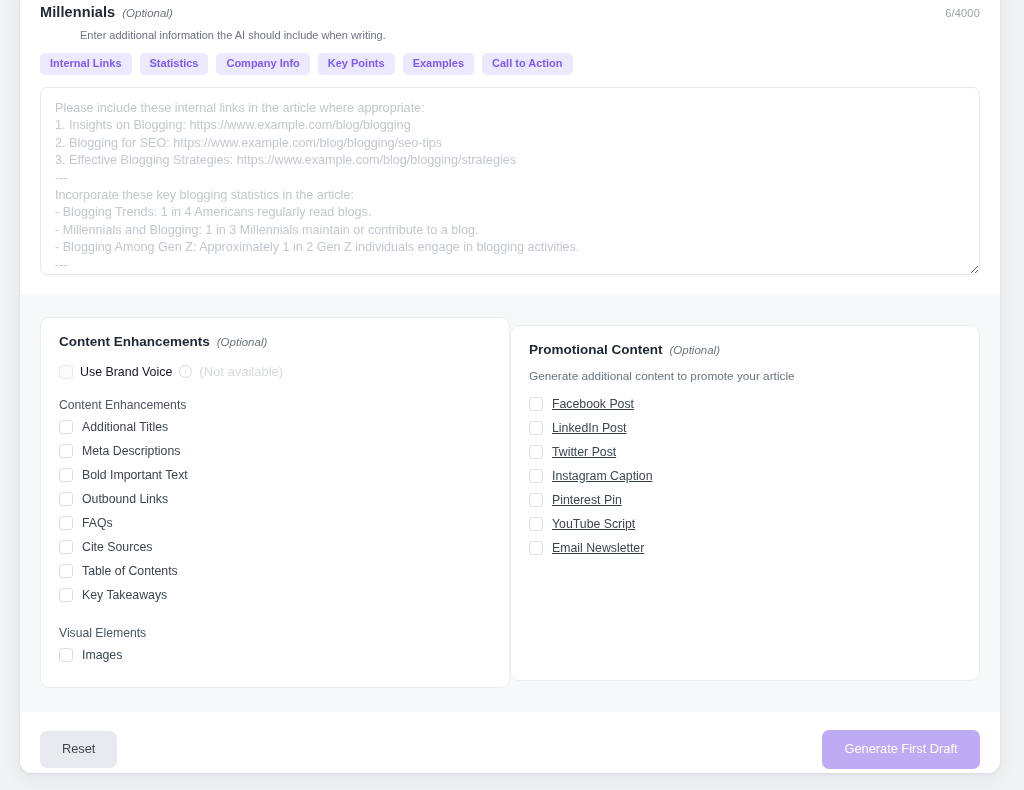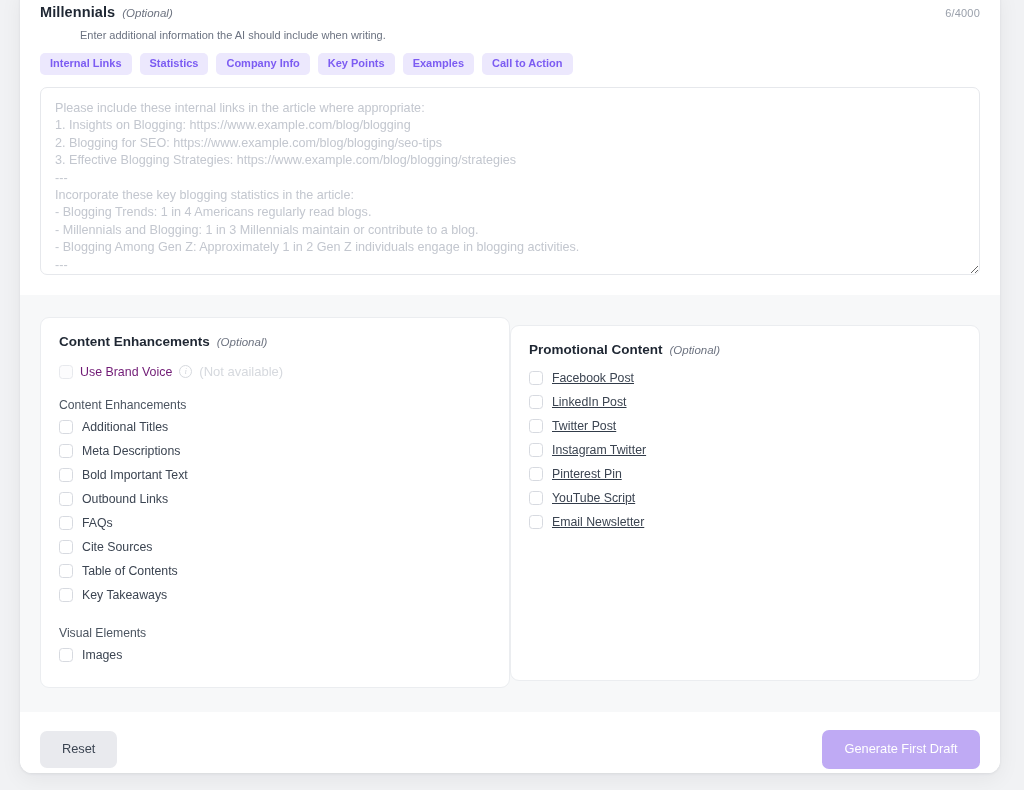--- a/index.html
+++ b/index.html
@@ -150,21 +150,21 @@
   .brandvoice-row {
     display: flex;
     align-items: center;
     gap: 7px;
     margin-top: 15px;
     opacity: 1;
     cursor: not-allowed;
   }
   .brandvoice-label {
     font-size: 12.4px;
-    color: #701a75;
+    color: #0f172a;
   }
   .info-icon {
     width: 13px; height: 13px;
     border-radius: 50%;
     border: 1px solid #d6d9de;
     color: #d6d9de;
     font-size: 9px;
     font-style: italic;
     line-height: 11px;
     text-align: center;
@@ -341,37 +341,38 @@
           </label>
         </div>
       </div>
 
       <div class="panel">
         <div class="panel-heading-row">
           <span class="panel-title">Promotional Content</span>
           <span class="optional-tag">(Optional)</span>
         </div>
 
+        <div class="panel-sub">Generate additional content to promote your article</div>
 
         <div class="promo-list">
           <label class="check-row">
             <span class="cbox"></span>
             <span class="check-label">Facebook Post</span>
           </label>
           <label class="check-row">
             <span class="cbox"></span>
             <span class="check-label">LinkedIn Post</span>
           </label>
           <label class="check-row">
             <span class="cbox"></span>
             <span class="check-label">Twitter Post</span>
           </label>
           <label class="check-row">
             <span class="cbox"></span>
-            <span class="check-label">Instagram Twitter</span>
+            <span class="check-label">Instagram Caption</span>
           </label>
           <label class="check-row">
             <span class="cbox"></span>
             <span class="check-label">Pinterest Pin</span>
           </label>
           <label class="check-row">
             <span class="cbox"></span>
             <span class="check-label">YouTube Script</span>
           </label>
           <label class="check-row">

